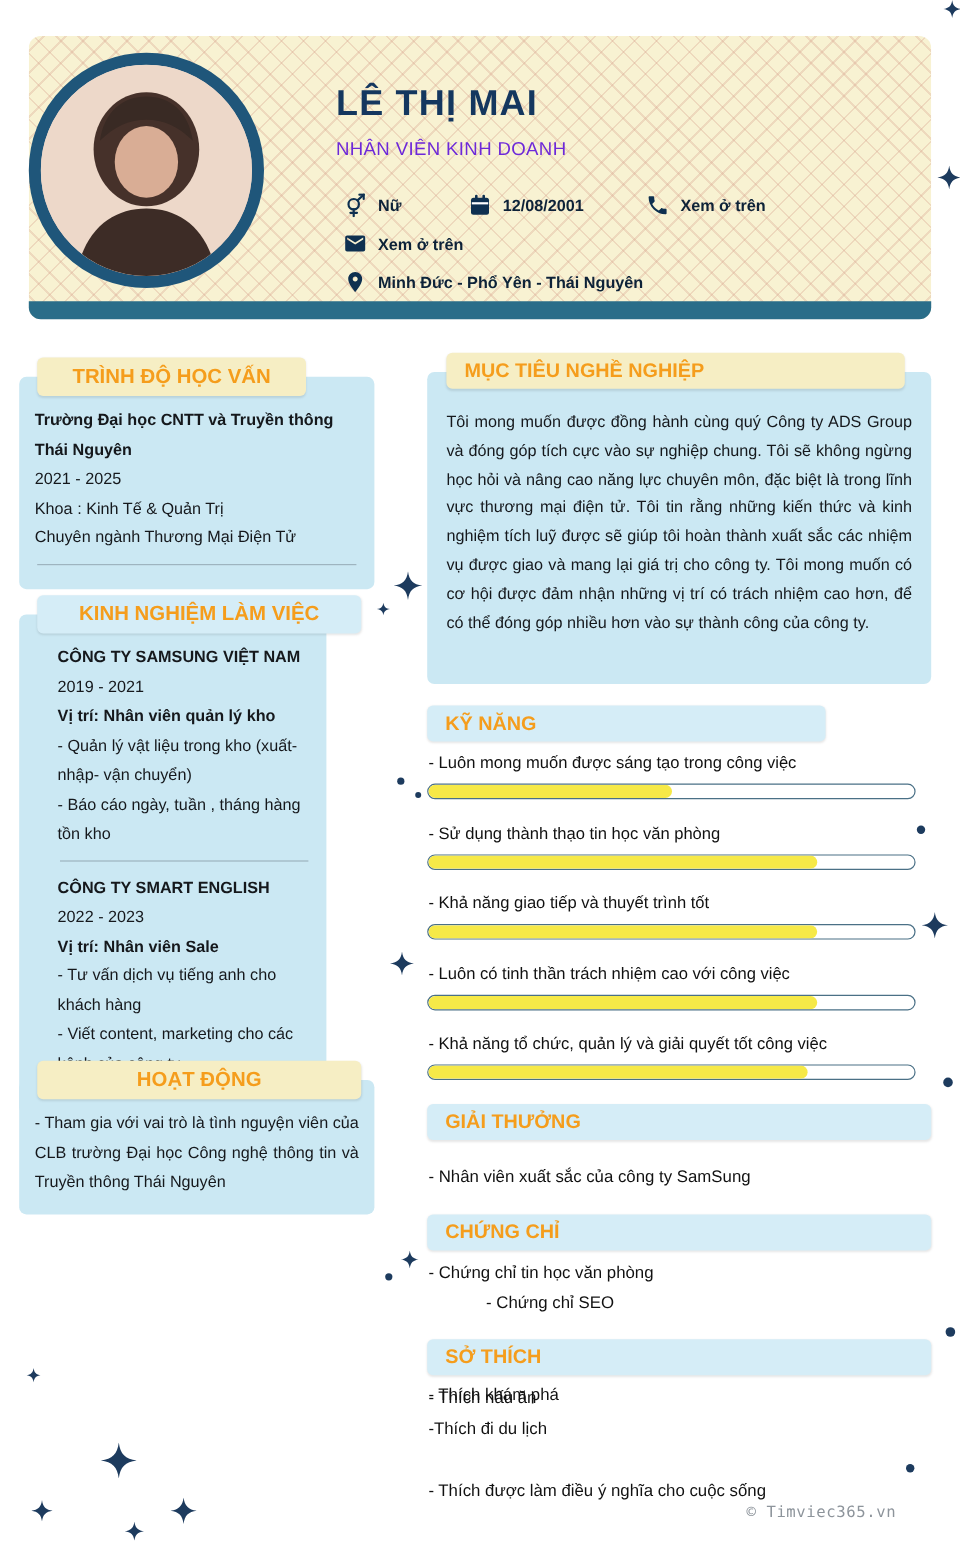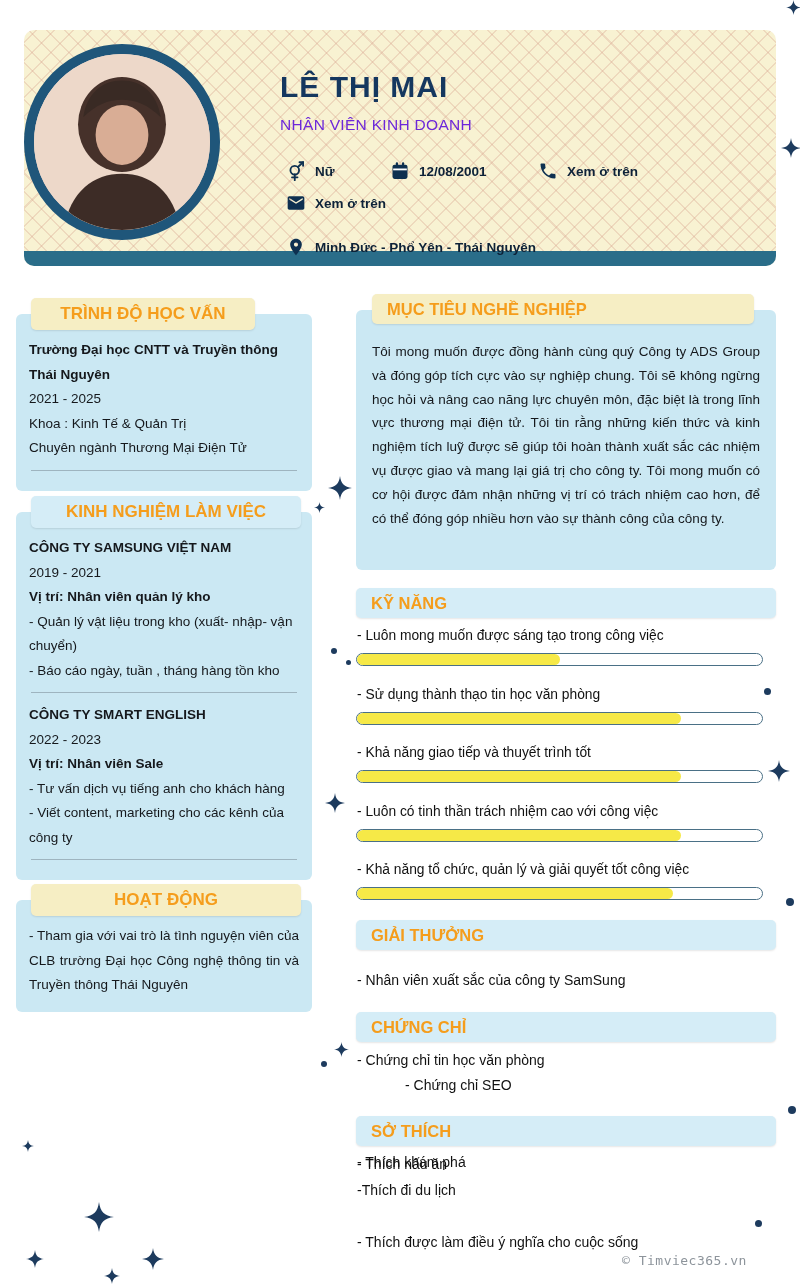--- a/index.html
+++ b/index.html
@@ -152,21 +152,21 @@
 
   <div class="info" style="left:286px; top:193px;">
     <span class="ic">
       <svg viewBox="0 0 24 24">
         <path fill="#0e3050" d="M20 4H4c-1.1 0-2 .9-2 2v12c0 1.1.9 2 2 2h16c1.1 0 2-.9 2-2V6c0-1.1-.9-2-2-2zm0 4l-8 5-8-5V6l8 5 8-5v2z"></path>
       </svg>
     </span>
     <span>Xem ở trên</span>
   </div>
 
-  <div class="info" style="left:286px; top:237px;">
+  <div class="info" style="left:286px; top:225px;">
     <span class="ic">
       <svg viewBox="0 0 24 24">
         <path fill="#0e3050" d="M12 2C8.13 2 5 5.13 5 9c0 5.25 7 13 7 13s7-7.75 7-13c0-3.87-3.13-7-7-7zm0 9.5c-1.38 0-2.5-1.12-2.5-2.5s1.12-2.5 2.5-2.5 2.5 1.12 2.5 2.5-1.12 2.5-2.5 2.5z"></path>
       </svg>
     </span>
     <span>Minh Đức - Phổ Yên - Thái Nguyên</span>
   </div>
 
   <div class="bar cream" style="left:31px; top:298px; width:224px;">
     <span>TRÌNH ĐỘ HỌC VẤN</span>
@@ -177,21 +177,21 @@
       <div>2021 - 2025</div>
       <div>Khoa : Kinh Tế &amp; Quản Trị</div>
       <div>Chuyên ngành Thương Mại Điện Tử</div>
       <div class="sep"></div>
     </div>
   </div>
 
   <div class="bar blue" style="left:31px; top:496px; width:270px;">
     <span>KINH NGHIỆM LÀM VIỆC</span>
   </div>
-  <div class="box" style="left:16px; top:512px; width:296px; min-height:340px;">
+  <div class="box" style="left:16px; top:512px; width:256px; min-height:340px;padding-left:19px;">
     <div class="box-inner">
       <div class="b">CÔNG TY SAMSUNG VIỆT NAM</div>
       <div>2019 - 2021</div>
       <div class="b">Vị trí: Nhân viên quản lý kho</div>
       <div>- Quản lý vật liệu trong kho (xuất- nhập- vận chuyển)</div>
       <div>- Báo cáo ngày, tuần , tháng  hàng tồn kho</div>
       <div class="sep"></div>
       <div class="b">CÔNG TY SMART ENGLISH</div>
       <div>2022 - 2023</div>
       <div class="b">Vị trí: Nhân viên Sale</div>
@@ -212,21 +212,21 @@
 
   <div class="bar cream left" style="left:372px; top:294px; width:382px;">
     <span>MỤC TIÊU NGHỀ NGHIỆP</span>
   </div>
   <div class="box" style="left:356px; top:310px; width:420px; min-height:260px;">
     <div class="objective-inner">
       <span>Tôi mong muốn được đồng hành cùng quý Công ty ADS Group và đóng góp tích cực vào sự nghiệp chung. Tôi sẽ không ngừng học hỏi và nâng cao năng lực chuyên môn, đặc biệt là trong lĩnh vực thương mại điện tử. Tôi tin rằng những kiến thức và kinh nghiệm tích luỹ được sẽ giúp tôi hoàn thành xuất sắc các nhiệm vụ được giao và mang lại giá trị cho công ty. Tôi mong muốn có cơ hội được đảm nhận những vị trí có trách nhiệm cao hơn, để có thể đóng góp nhiều hơn vào sự thành công của công ty.</span>
     </div>
   </div>
 
-  <div class="bar blue left" style="left:356px; top:588px; width:420px;">
+  <div class="bar blue left" style="left:356px; top:588px; width:332px;">
     <span>KỸ NĂNG</span>
   </div>
 
   <div class="skill-label" style="top:628px;">- Luôn mong muốn được sáng tạo trong công việc</div>
   <div class="skill-bar" style="top:653px;">
     <span class="skill-fill" style="width: 50%;"></span>
   </div>
 
   <div class="skill-label" style="top:687px;">- Sử dụng thành thạo tin học văn phòng</div>
   <div class="skill-bar" style="top:712px;">

